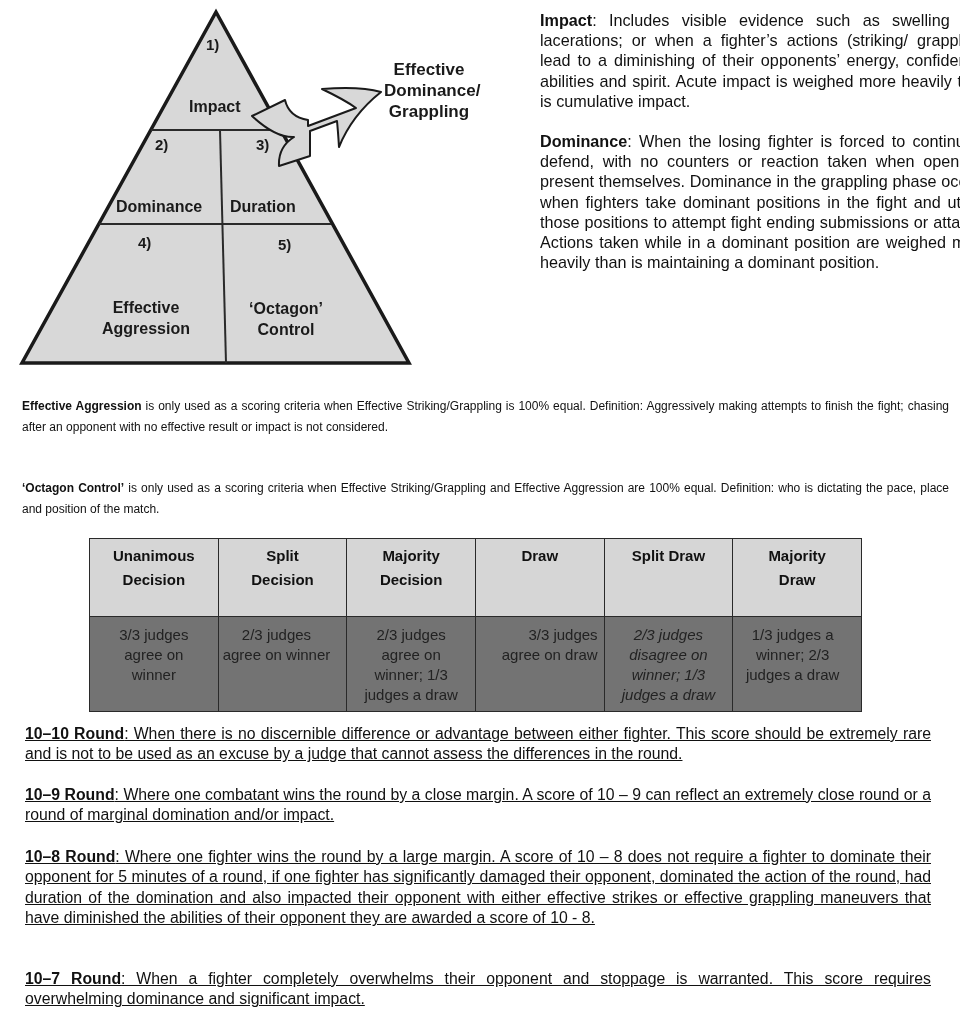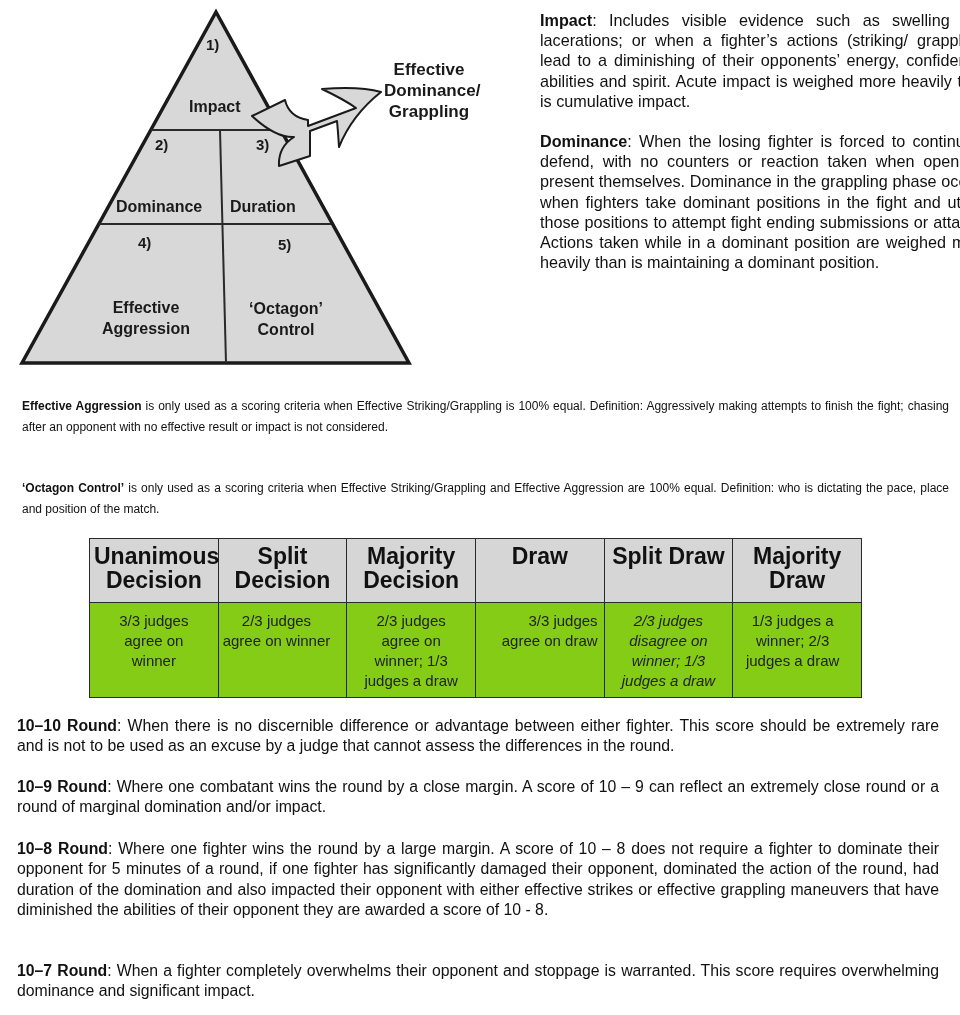--- a/index.html
+++ b/index.html
@@ -31,32 +31,32 @@
   .full p { margin: 0; }
 
   table.decisions {
     position: absolute; left: 89px; top: 538px; width: 773px;
     border-collapse: collapse; table-layout: fixed;
   }
   table.decisions th, table.decisions td {
     border: 1.5px solid #2a2a2a; text-align: center; vertical-align: top;
   }
   table.decisions th {
-    background: #d6d6d6; font-weight: bold; font-size: 23px; line-height: 24px;
-    height: 56px; padding: 5px 4px 2px 4px;
+    background: #d6d6d6; font-weight: bold; font-size: 15px; line-height: 24px;
+    height: 56px; padding: 5px 4px 16px 4px;
   }
   table.decisions td {
-    background: #84cc16; font-size: 15px; line-height: 20px;
+    background: #737373; font-size: 15px; line-height: 20px;
     height: 84px; padding: 8px 4px 2px 4px; color: #222;
   }
   .rounds {
     position: absolute; left: 17px; width: 922px;
     font-size: 15.8px; line-height: 20.4px; text-align: justify;
   }
-  .rounds p { margin: 0; }
+  .rounds p { margin: 8px; text-decoration: underline; }
 </style>
 </head>
 <body>
 
 <div class="diagram">
   <svg width="480" height="380" viewBox="0 0 480 380">
     <polygon points="216,12 22,363 409,363" fill="#d8d8d8" stroke="#1a1a1a" stroke-width="3.5" stroke-linejoin="miter"></polygon>
     <line x1="151" y1="130" x2="283" y2="130" stroke="#2a2a2a" stroke-width="2"></line>
     <line x1="99" y1="224" x2="331" y2="224" stroke="#2a2a2a" stroke-width="2"></line>
     <line x1="220" y1="130" x2="226" y2="363" stroke="#2a2a2a" stroke-width="2"></line>

